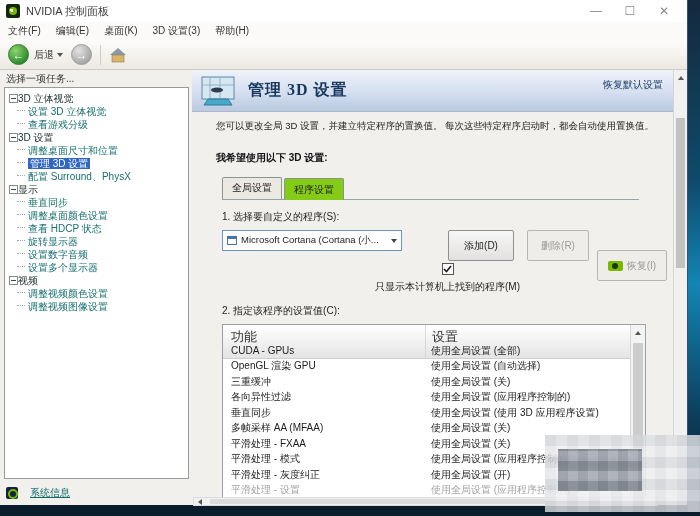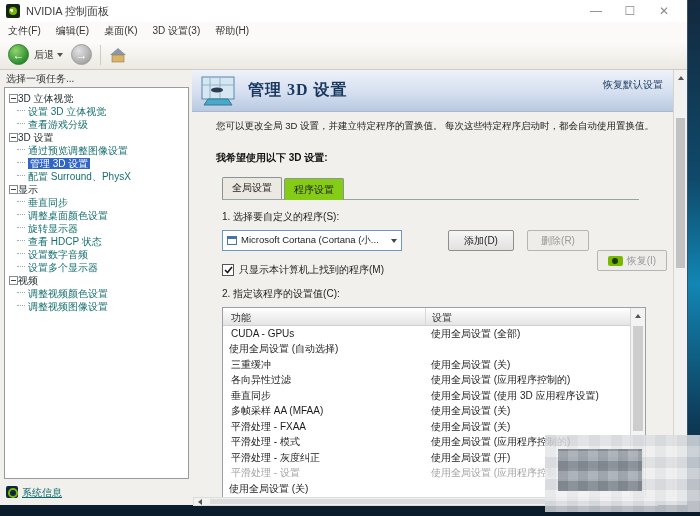--- a/index.html
+++ b/index.html
@@ -44,21 +44,21 @@
   .tree-panel { position:absolute; left:4px; right:3px; top:17px; bottom:26px; background:#ffffff;
     border:1px solid #9b9b9b; padding:4px 2px; overflow:hidden; }
   .tree-group { display:flex; align-items:center; gap:0; font-size:10px; color:#1e2c2c;
     line-height:13px; padding-left:2px; white-space:nowrap; }
   .collapse-box { width:9px; height:9px; border:1px solid #848c8c; background:#fff; position:relative; flex:0 0 9px; }
   .collapse-box::after { content:""; position:absolute; left:1px; right:1px; top:3px; height:1px; background:#444; }
   .tree-item { font-size:10px; color:#176f6f; line-height:13px; padding-left:10px; white-space:nowrap; }
   .tree-item::before { content:""; display:inline-block; width:8px; height:1px;
     border-top:1px dotted #9ab0b0; vertical-align:3px; margin-right:3px; }
   .tree-item .sel { background:#3166c5; color:#ffffff; padding:0 2px; }
-  .sysinfo { position:absolute; left:6px; bottom:5px; display:flex; align-items:flex-start; gap:4px; cursor:pointer; }
+  .sysinfo { position:absolute; left:6px; bottom:5px; display:flex; align-items:center; gap:12px; cursor:pointer; }
   .sysinfo-icon { width:12px; height:12px; border-radius:2px; background:#10243f; position:relative; }
   .sysinfo-icon::after { content:""; position:absolute; left:2px; top:2px; width:6px; height:6px;
     border:2px solid #76b900; border-radius:50%; }
   .sysinfo-label { font-size:10px; color:#0f6b6b; text-decoration:underline; }
 
   
   .content { position:absolute; left:192px; top:70px; width:481px; height:427px; overflow:hidden; }
   .banner { height:42px; background:linear-gradient(180deg,#eef2f9 0%,#d5dff0 55%,#b9c9e0 100%);
     border-bottom:1px solid #a9b8cd; display:flex; align-items:center; padding-left:8px; position:relative; }
   .banner h1 { font-family:"Liberation Serif", serif; font-size:16px; font-weight:bold;
@@ -75,40 +75,40 @@
 
   .step-label { margin:10px 0 6px 30px; font-size:10px; color:#222; }
   .combo-row { position:relative; height:22px; margin-left:30px; }
   .combo { position:absolute; left:0; top:0; width:180px; height:21px; background:#fff;
     border:1px solid #6f96bd; display:flex; align-items:center; padding:0 4px; cursor:pointer; }
   .combo-appicon { width:10px; height:9px; border:1px solid #4a72a8; background:#fff; position:relative; flex:0 0 10px; }
   .combo-appicon::after { content:""; position:absolute; left:0; right:0; top:0; height:2px; background:#4a72a8; }
   .combo-text { font-size:9.5px; color:#222; margin-left:4px; white-space:nowrap; overflow:hidden; flex:1; }
   .combo-caret { width:0; height:0; border-left:3px solid transparent; border-right:3px solid transparent;
     border-top:4px solid #444; margin-left:3px; }
-  .btn { position:absolute; top:0; height:21px; background:linear-gradient(180deg,#f6f6f5,#e2e1df);
+  .btn { position:absolute; top:0; height:31px; background:linear-gradient(180deg,#f6f6f5,#e2e1df);
     border:1px solid #8f8f8f; border-radius:2px; font-size:10px; color:#222; display:flex;
     align-items:center; justify-content:center; cursor:pointer; }
   .btn.disabled { color:#9a9a9a; background:#eeedea; border-color:#b5b5b5; }
   .btn-add { left:226px; width:66px; }
   .btn-remove { left:305px; width:62px; }
   .btn-restore { left:375px; width:70px; gap:4px;margin-top:20px; }
   .nv-eye { width:15px; height:10px; border-radius:2px; background:#76b900; position:relative; }
   .nv-eye::after { content:""; position:absolute; left:4px; top:2px; width:6px; height:6px;
     border-radius:50%; background:#1c3a00; }
 
-  .check-row { display:flex; align-items:center; gap:5px; margin:11px 0 0 30px; }
+  .check-row { display:flex; align-items:center; gap:5px; margin:11px 0 0 30px;flex-direction:column; }
   .checkbox { width:12px; height:12px; background:#fff; border:1px solid #555; display:flex;
     align-items:center; justify-content:center; cursor:pointer; }
   .check-label { font-size:10px; color:#222; }
 
   .settings-table { position:relative; margin-left:30px; width:424px; height:202px;
     border:1px solid #9aa0a3; background:#fff; overflow:hidden; }
-  .thead { height:18px; display:flex; background:linear-gradient(180deg,#ffffff,#e4e4e4);
-    border-bottom:1px solid #d0d0d0; font-size:10px; color:#333; }
+  .thead { height:34px; display:flex; background:linear-gradient(180deg,#ffffff,#e4e4e4);
+    border-bottom:1px solid #d0d0d0; font-size:13px; color:#333; }
   .thead .h1 { flex:0 0 202px; padding:3px 0 0 8px; }
   .thead .h2 { flex:1; padding:3px 0 0 6px; border-left:1px solid #d8d8d8; }
   .thead .hcorner { flex:0 0 15px; }
   .rows { position:absolute; left:0; right:15px; top:18px; bottom:0; overflow:hidden; }
   .trow { display:flex; height:15.5px; font-size:10px; color:#1c1c1c; align-items:center; }
   .trow .c1 { flex:0 0 202px; padding-left:8px; white-space:nowrap; overflow:hidden; }
   .trow .c2 { flex:1; padding-left:6px; white-space:nowrap; overflow:hidden; }
   .trow.dis { color:#a3a3a3; }
   .tbl-scroll { position:absolute; right:0; top:0; bottom:0; width:15px; background:#f3f3f3;
     border-left:1px solid #d5d5d5; }
@@ -180,31 +180,31 @@
           <div class="tree-group">
             <span class="collapse-box"></span>
             <span>3D 立体视觉</span>
           </div>
           <div class="tree-item"><span>设置 3D 立体视觉</span></div>
           <div class="tree-item"><span>查看游戏分级</span></div>
           <div class="tree-group">
             <span class="collapse-box"></span>
             <span>3D 设置</span>
           </div>
-          <div class="tree-item"><span>通过预览调整图像设置</span></div>
+          <div class="tree-item"><span>调整桌面尺寸和位置</span></div>
           <div class="tree-item"><span class="sel">管理 3D 设置</span></div>
           <div class="tree-item"><span>配置 Surround、PhysX</span></div>
           <div class="tree-group">
             <span class="collapse-box"></span>
             <span>显示</span>
           </div>
           <div class="tree-item"><span>垂直同步</span></div>
           <div class="tree-item"><span>调整桌面颜色设置</span></div>
+          <div class="tree-item"><span>查看 HDCP 状态</span></div>
           <div class="tree-item"><span>旋转显示器</span></div>
-          <div class="tree-item"><span>查看 HDCP 状态</span></div>
           <div class="tree-item"><span>设置数字音频</span></div>
           <div class="tree-item"><span>设置多个显示器</span></div>
           <div class="tree-group">
             <span class="collapse-box"></span>
             <span>视频</span>
           </div>
           <div class="tree-item"><span>调整视频颜色设置</span></div>
           <div class="tree-item"><span>调整视频图像设置</span></div>
         </div>
       <div class="sysinfo">
@@ -268,20 +268,21 @@
           <div class="h1">功能</div>
           <div class="h2">设置</div>
           <div class="hcorner"></div>
         </div>
         <div class="rows">
             <div class="trow">
               <div class="c1">CUDA - GPUs</div>
               <div class="c2">使用全局设置 (全部)</div>
             </div>
             <div class="trow">
+              <div class="c1">OpenGL 渲染 GPU</div>
               <div class="c2">使用全局设置 (自动选择)</div>
             </div>
             <div class="trow">
               <div class="c1">三重缓冲</div>
               <div class="c2">使用全局设置 (关)</div>
             </div>
             <div class="trow">
               <div class="c1">各向异性过滤</div>
               <div class="c2">使用全局设置 (应用程序控制的)</div>
             </div>

